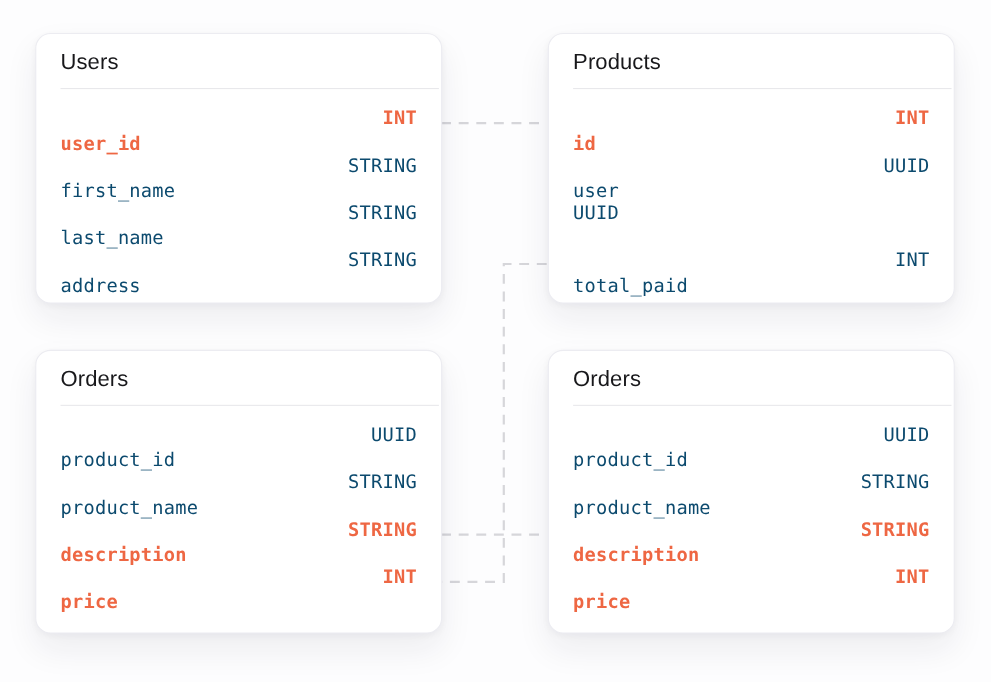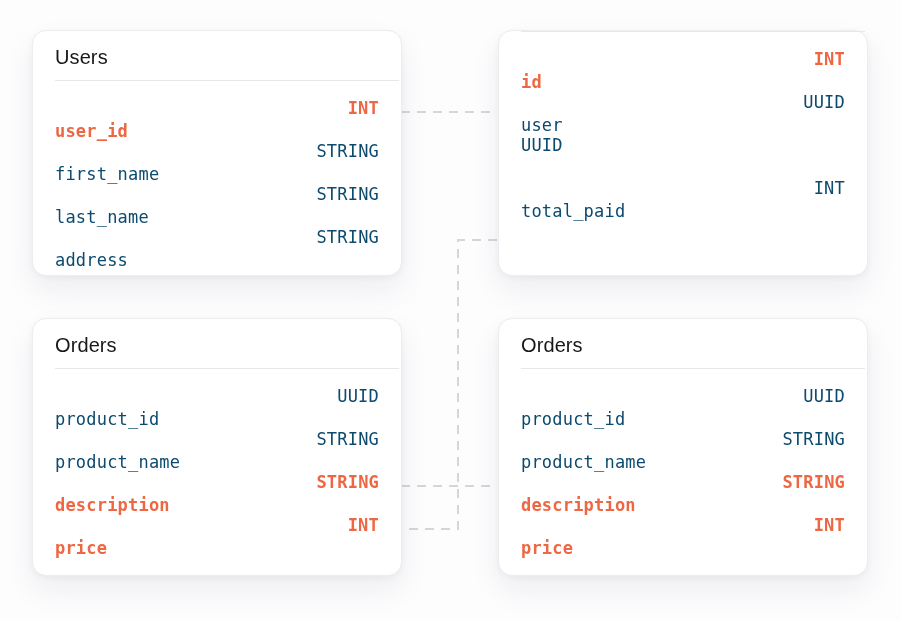--- a/index.html
+++ b/index.html
@@ -94,20 +94,21 @@
         <span class="ftype">STRING</span>
       </div>
       <div class="row">
         <span class="fname">address</span>
         <span class="ftype">STRING</span>
       </div>
     </div>
   </div>
 
   <div class="card tr">
+    <div class="card-header">Products</div>
     <div class="divider"></div>
     <div class="rows">
       <div class="row hl">
         <span class="fname">id</span>
         <span class="ftype">INT</span>
       </div>
       <div class="row">
         <span class="fname">user</span>
         <span class="ftype">UUID</span>
       </div>

